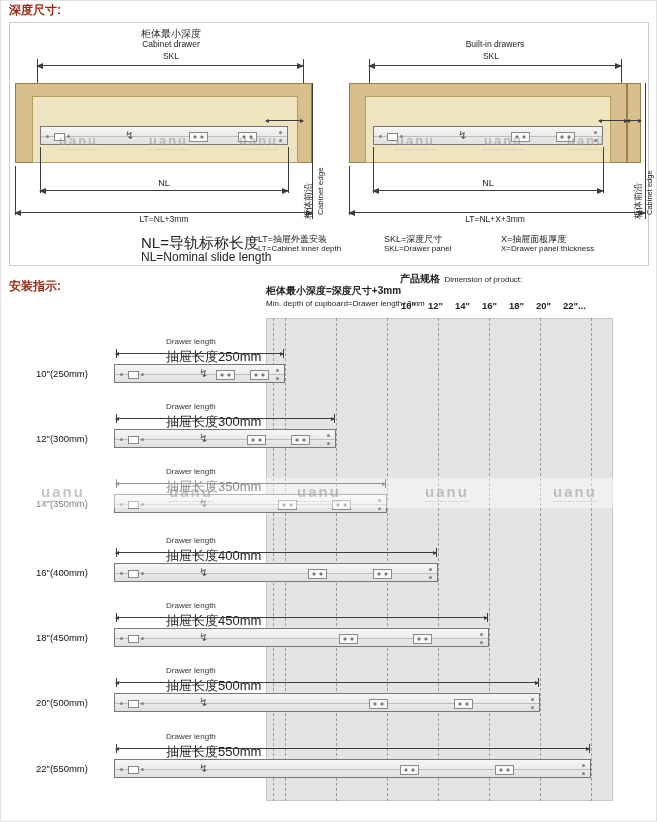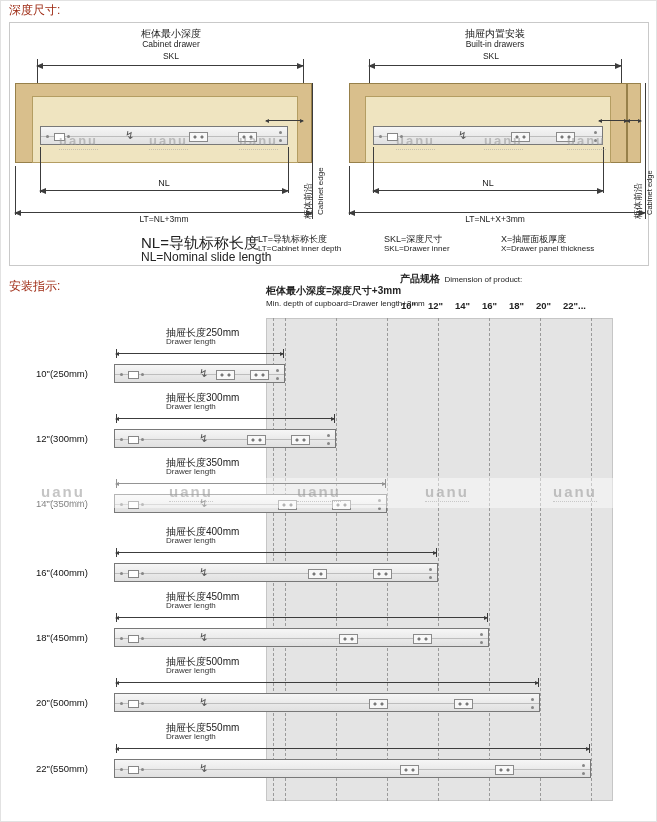--- a/index.html
+++ b/index.html
@@ -1,20 +1,20 @@
 <!DOCTYPE html>
 <html><head>
 <meta charset="utf-8">
 <style>
   html,body{margin:0;padding:0;background:#fff;}
   .page{position:relative;width:657px;height:822px;background:#ffffff;border:1px solid #e2e2e2;
         box-sizing:border-box;overflow:hidden;font-family:"Liberation Sans","DejaVu Sans",sans-serif;color:#222;}
   .t{position:absolute;white-space:nowrap;line-height:1.15;}
   .c{text-align:center;}
-  .hd{font-weight:normal;font-size:12px;color:#9e2a13;}
+  .hd{font-weight:bold;font-size:12px;color:#9e2a13;}
   .box{position:absolute;border:1px solid #c9c9c9;box-sizing:border-box;}
   
   .dim{position:absolute;height:0;border-top:1px solid #3c3c3c;z-index:4;}
   .dim::before{content:"";position:absolute;left:-1px;top:-3.5px;width:0;height:0;
     border-top:3px solid transparent;border-bottom:3px solid transparent;border-right:7px solid #3c3c3c;}
   .dim::after{content:"";position:absolute;right:-1px;top:-3.5px;width:0;height:0;
     border-top:3px solid transparent;border-bottom:3px solid transparent;border-left:7px solid #3c3c3c;}
   .dim.sm::before{top:-2.5px;border-top-width:2px;border-bottom-width:2px;border-right-width:4px;}
   .dim.sm::after{top:-2.5px;border-top-width:2px;border-bottom-width:2px;border-left-width:4px;}
   .tick{position:absolute;width:0;border-left:1px solid #3c3c3c;z-index:4;}
@@ -38,21 +38,21 @@
   .vtext{position:absolute;transform:rotate(-90deg);transform-origin:0 100%;white-space:nowrap;color:#222;}
   
   .gray{position:absolute;left:265px;top:317px;width:347px;height:483px;background:#e4e4e4;
         border:1px solid #c6c6c6;box-sizing:border-box;z-index:1;}
   
   .wm{position:absolute;font-weight:bold;letter-spacing:2px;color:rgba(150,150,150,.55);
       font-size:13px;z-index:5;}
   .wm::after{content:"";display:block;height:2px;border-top:1px dotted rgba(150,150,150,.45);margin-top:1px;}
   .wm-band{position:absolute;left:1px;top:477px;width:655px;height:30px;background:rgba(255,255,255,.45);z-index:4;}
   .size-lb{font-size:9.5px;color:#111;}
-  .len-cn{font-size:10px;color:#222;}
+  .len-cn{font-size:13px;color:#222;margin-top:23px;}
   .len-en{font-size:8px;color:#333;}
 </style>
 </head>
 <body>
 
 <div class="page">
 
   <div class="t hd" style="left:8px;top:3px">深度尺寸:</div>
   <div class="box" style="left:8px;top:21px;width:640px;height:244px"></div>
 
@@ -82,21 +82,20 @@
   <div class="tick" style="left:287px;top:146px;height:46px"></div>
   <div class="t c" style="left:63px;top:177px;width:200px;font-size:9px">NL</div>
   <div class="dim" style="left:39px;top:189px;width:248px"></div>
   <div class="tick" style="left:14px;top:165px;height:49px"></div>
   <div class="dim" style="left:14px;top:211px;width:297px"></div>
   <div class="t c" style="left:63px;top:214px;width:200px;font-size:8.5px">LT=NL+3mm</div>
   <div class="vsolid" style="left:311px;top:82px;height:136px"></div>
   <div class="vtext" style="left:314px;top:205px;font-size:9px">柜体前沿</div>
   <div class="vtext" style="left:324px;top:205px;font-size:8px">Cabinet edge</div>
 
-  <div class="t c" style="left:394px;top:27px;width:200px;font-size:10px">抽屉内置安装</div>
   <div class="t c" style="left:394px;top:39px;width:200px;font-size:8.5px">Built-in drawers</div>
   <div class="t c" style="left:390px;top:51px;width:200px;font-size:8.5px">SKL</div>
   <div class="dim" style="left:368px;top:64px;width:252px"></div>
   <div class="tick" style="left:368px;top:58px;height:24px"></div>
   <div class="tick" style="left:620px;top:58px;height:24px"></div>
 
   <div class="tan" style="left:348px;top:82px;width:278px;height:80px"></div>
   <div class="tan" style="left:626px;top:82px;width:14px;height:80px;z-index:2"></div>
   <div class="cream" style="left:364px;top:95px;width:246px;height:67px"></div>
   <div class="slide" style="left:372px;top:125px;width:230px">
@@ -123,26 +122,26 @@
   <div class="t c" style="left:394px;top:214px;width:200px;font-size:8.5px">LT=NL+X+3mm</div>
   <div class="vsolid" style="left:644px;top:82px;height:136px"></div>
   <div class="vtext" style="left:644px;top:205px;font-size:9px">柜体前沿</div>
   <div class="vtext" style="left:653px;top:205px;font-size:7.5px">Cabinet edge</div>
 
   <div class="t" style="left:140px;top:233px">
     <div style="font-size:15px">NL=导轨标称长度</div>
     <div style="font-size:12px">NL=Nominal slide length</div>
   </div>
   <div class="t" style="left:257px;top:233px">
-    <div style="font-size:9px">LT=导轨标称长度</div>
+    <div style="font-size:9px">LT=抽屉外盖安装</div>
     <div style="font-size:8px">LT=Cabinet inner depth</div>
   </div>
   <div class="t" style="left:383px;top:233px">
     <div style="font-size:9px">SKL=深度尺寸</div>
-    <div style="font-size:8px">SKL=Drawer inner</div>
+    <div style="font-size:8px">SKL=Drawer panel</div>
   </div>
   <div class="t" style="left:500px;top:233px">
     <div style="font-size:9px">X=抽屉面板厚度</div>
     <div style="font-size:8px">X=Drawer panel thickness</div>
   </div>
 
   <div class="wm" style="left:58px;top:132px">uanu</div>
   <div class="wm" style="left:148px;top:132px">uanu</div>
   <div class="wm" style="left:238px;top:132px">uanu</div>
   <div class="wm" style="left:395px;top:132px">uanu</div>

